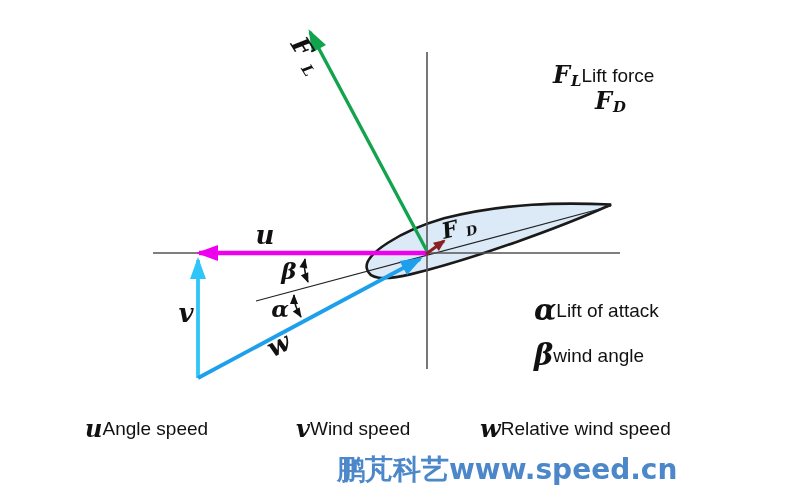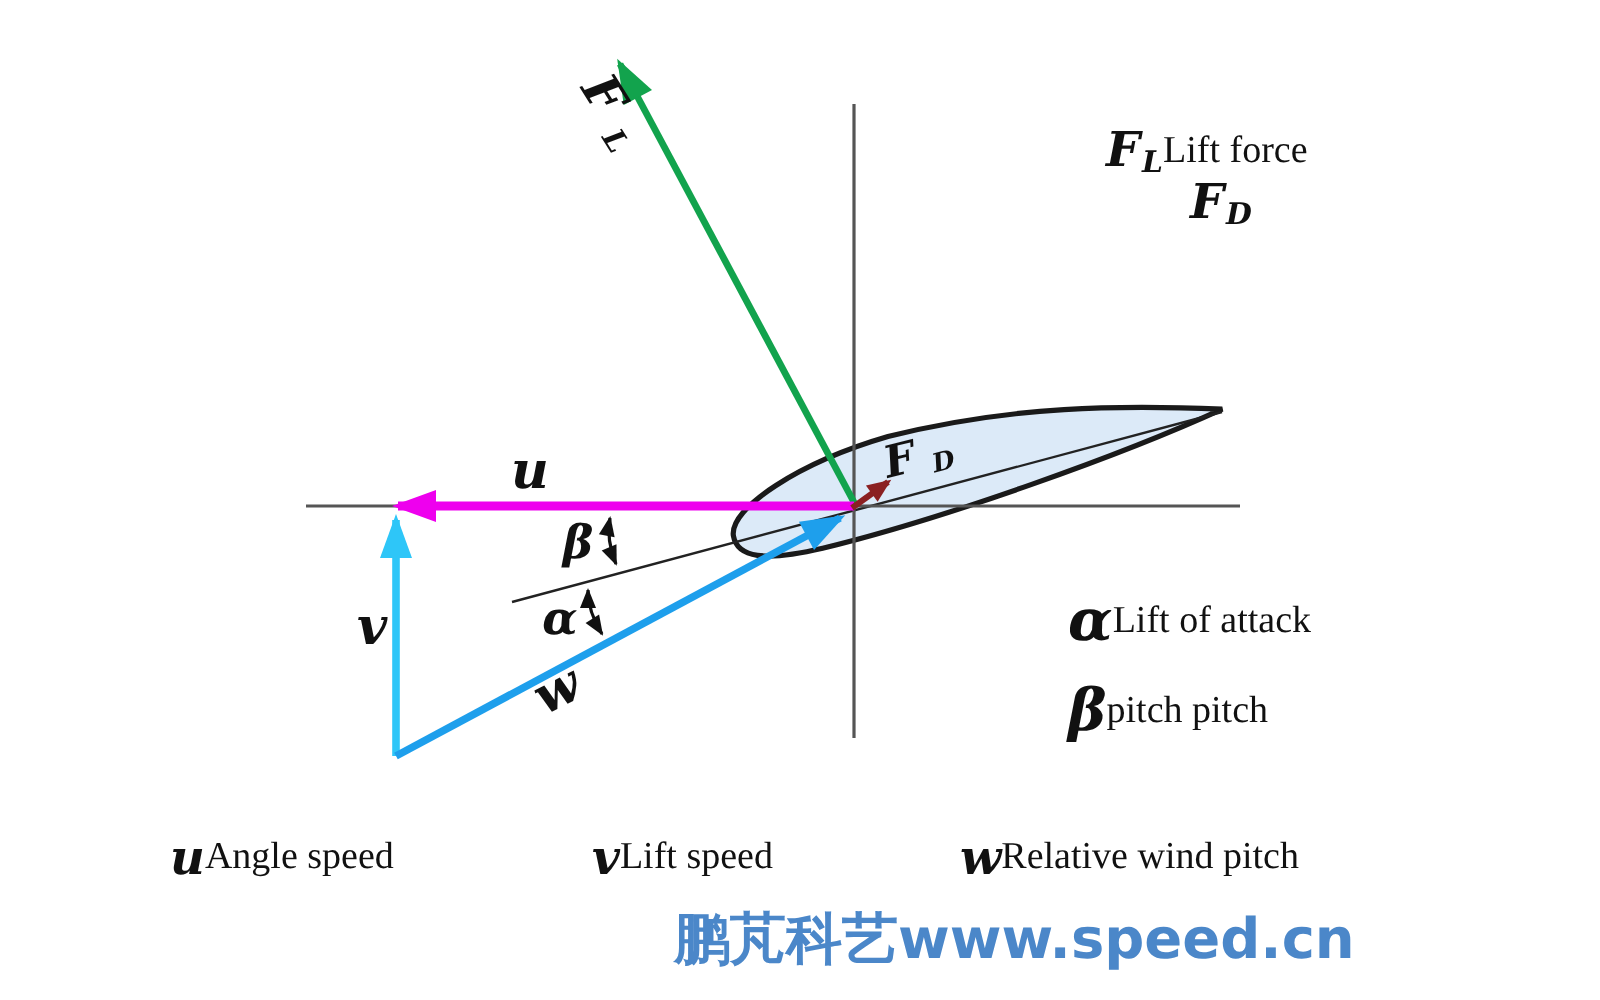--- a/index.html
+++ b/index.html
@@ -31,21 +31,21 @@
     position: absolute;
     display: flex;
     align-items: center;
     white-space: nowrap;
   }
   .legend-row .sym { font-size: 24px; }
   .legend-row .sym-greek { font-size: 29px; }
   .legend-row .lab {
     font-size: 19px;
     color: #111111;
-    font-family: Liberation Serif, serif;
+    font-family: Liberation Sans, sans-serif;
   }
 
   .row-lift  { left: 553px; top: 63px;  }
   .row-drag  { left: 551px; top: 89px; margin-left: 44px; }
   .row-alpha { left: 534px; top: 296px; }
   .row-beta  { left: 534px; top: 341px; }
   .row-u     { left: 85px;  top: 417px; }
   .row-v     { left: 296px; top: 417px; }
   .row-w     { left: 480px; top: 417px; }
 
@@ -146,36 +146,36 @@
     <span class="math sym"><span>F</span><span class="sym-sub">D</span></span>
   </div>
 
   <div class="legend-row row-alpha">
     <span class="math sym-greek">α</span>
     <span class="lab">Lift of attack</span>
   </div>
 
   <div class="legend-row row-beta">
     <span class="math sym-greek">β</span>
-    <span class="lab">pitch pitch</span>
+    <span class="lab">wind angle</span>
   </div>
 
   <div class="legend-row row-u">
     <span class="math sym">u</span>
     <span class="lab">Angle speed</span>
   </div>
 
   <div class="legend-row row-v">
     <span class="math sym">v</span>
-    <span class="lab">Lift speed</span>
+    <span class="lab">Wind speed</span>
   </div>
 
   <div class="legend-row row-w">
     <span class="math sym">w</span>
-    <span class="lab">Relative wind pitch</span>
+    <span class="lab">Relative wind speed</span>
   </div>
 
   <div class="watermark" style="color: rgb(75, 135, 201);">
     <span>鹏芃科艺</span>
     <span>www.speed.cn</span>
   </div>
 
 </div>
 
 </body></html>

